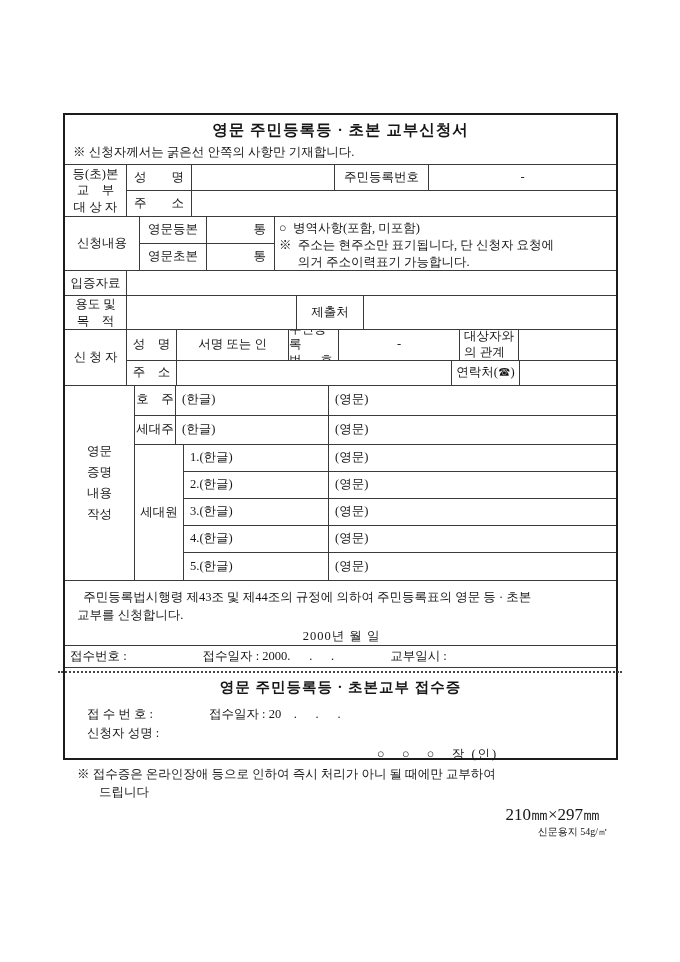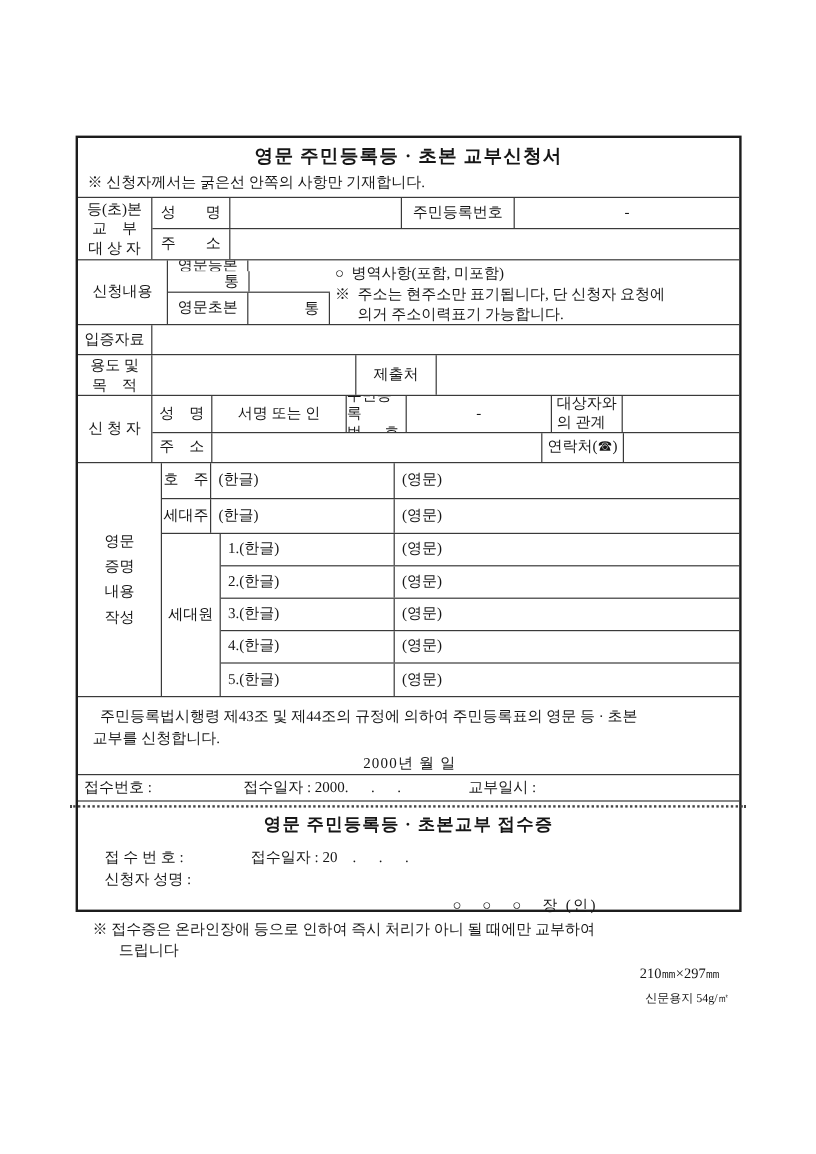--- a/index.html
+++ b/index.html
@@ -60,21 +60,21 @@
   .receipt { height:90px; display:flex; flex-direction:column; }
   .receipt-title { text-align:center; font-weight:bold; font-size:14.5px; letter-spacing:1px; margin-top:10px; }
   .receipt-line1 { display:flex; margin-top:9px; white-space:pre-wrap; }
   .receipt-line1 .r1 { margin-left:22px; }
   .receipt-line1 .r2 { margin-left:56px; }
   .receipt-line2 { margin-left:22px; margin-top:2px; white-space:pre-wrap; }
   .receipt-signer { margin-left:312px; margin-top:4px; white-space:pre-wrap; letter-spacing:2px; }
 
   .footnote1 { position:absolute; left:77px; top:766px; white-space:pre-wrap; }
   .footnote2 { position:absolute; left:99px; top:784px; white-space:pre-wrap; }
-  .paper-size { position:absolute; right:80px; top:803px; font-size:12px; }
+  .paper-size { position:absolute; right:80px; top:803px; font-size:17px; }
   .paper-type { position:absolute; right:72px; top:825px; font-size:10px; }
 </style>
 </head>
 <body>
 
 <div class="form-box">
 
   <div class="title-row">
     <span class="t">영문 주민등록등 · 초본 교부신청서</span>
   </div>
@@ -97,21 +97,21 @@
       <div class="row" style="height:25px;">
         <div class="cell lbl br" style="width:65px;">주        소</div>
         <div class="cell val" style="width:424px;"></div>
       </div>
     </div>
   </div>
 
   <div class="sec bb" style="height:54px;">
     <div class="sec-label br" style="width:78px;">신청내용</div>
     <div class="sec-right" style="flex:0 0 135px;">
-      <div class="row bb" style="height:27px;flex-direction:column;">
+      <div class="row bb" style="height:27px;">
         <div class="cell lbl br" style="width:67px;">영문등본</div>
         <div class="unit-cell br" style="width:68px;"><span>통</span></div>
       </div>
       <div class="row" style="height:27px;">
         <div class="cell lbl br" style="width:67px;">영문초본</div>
         <div class="unit-cell br" style="width:68px;"><span>통</span></div>
       </div>
     </div>
     <div class="note-cell" style="width:354px;">○  병역사항(포함, 미포함)
 ※  주소는 현주소만 표기됩니다, 단 신청자 요청에

